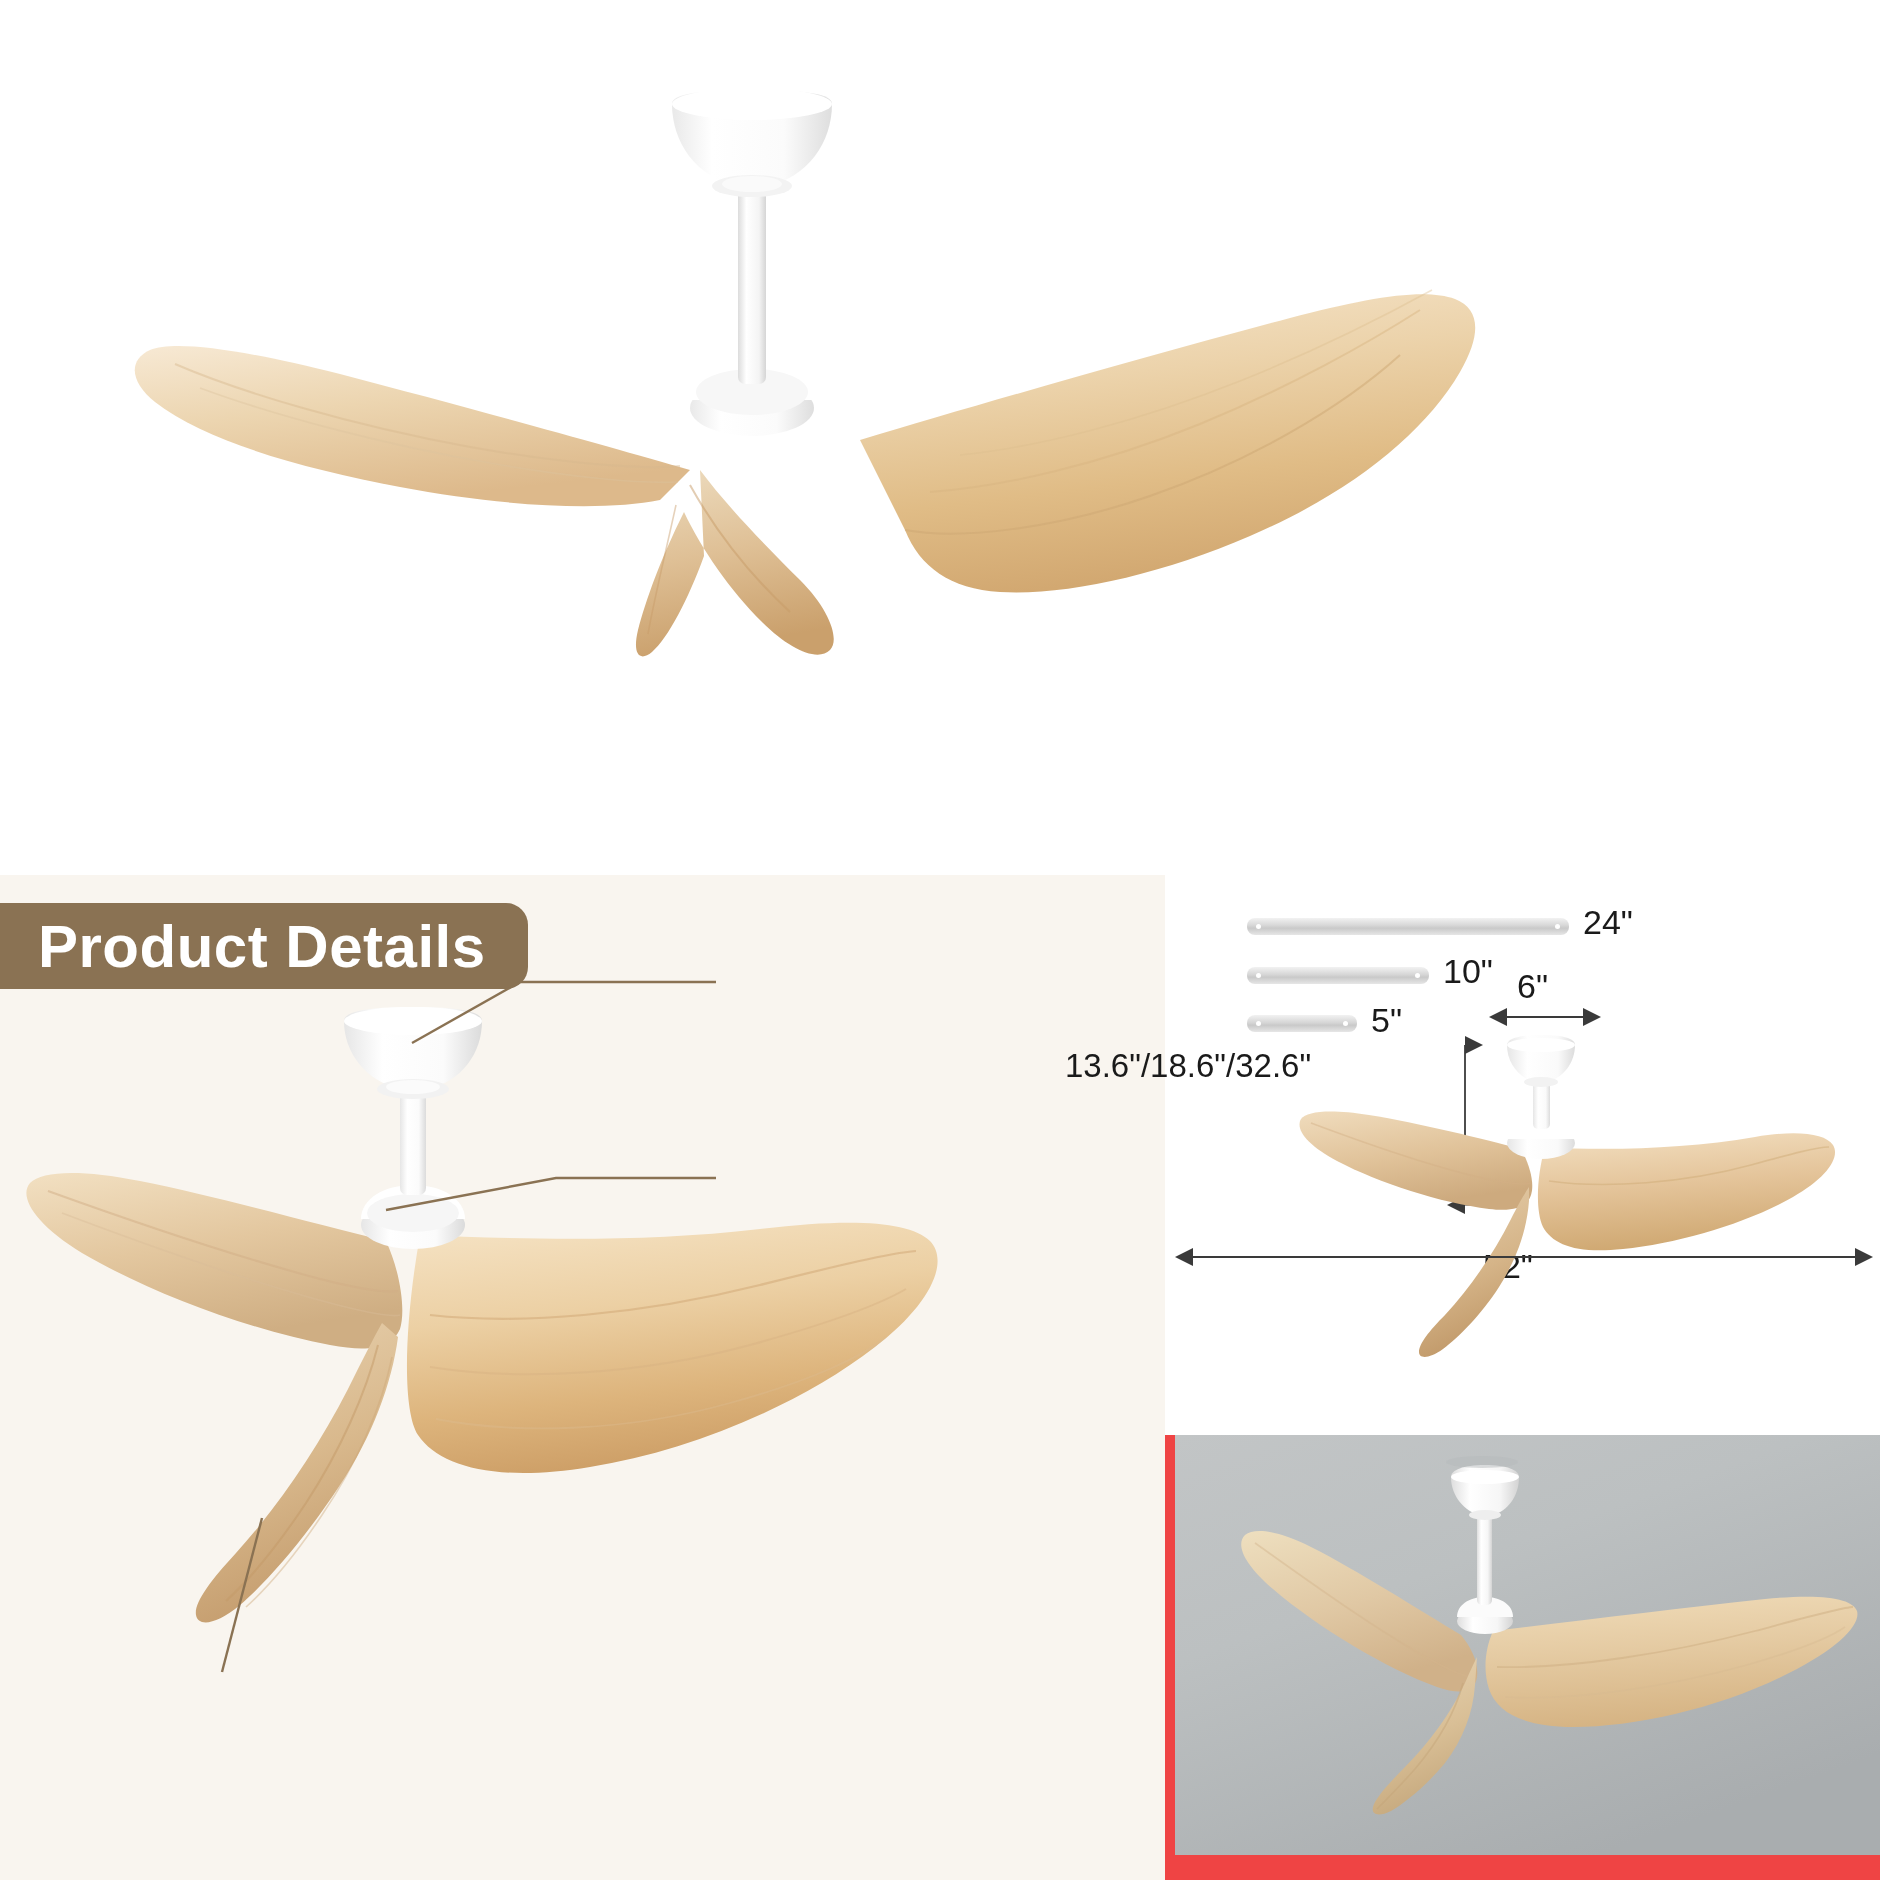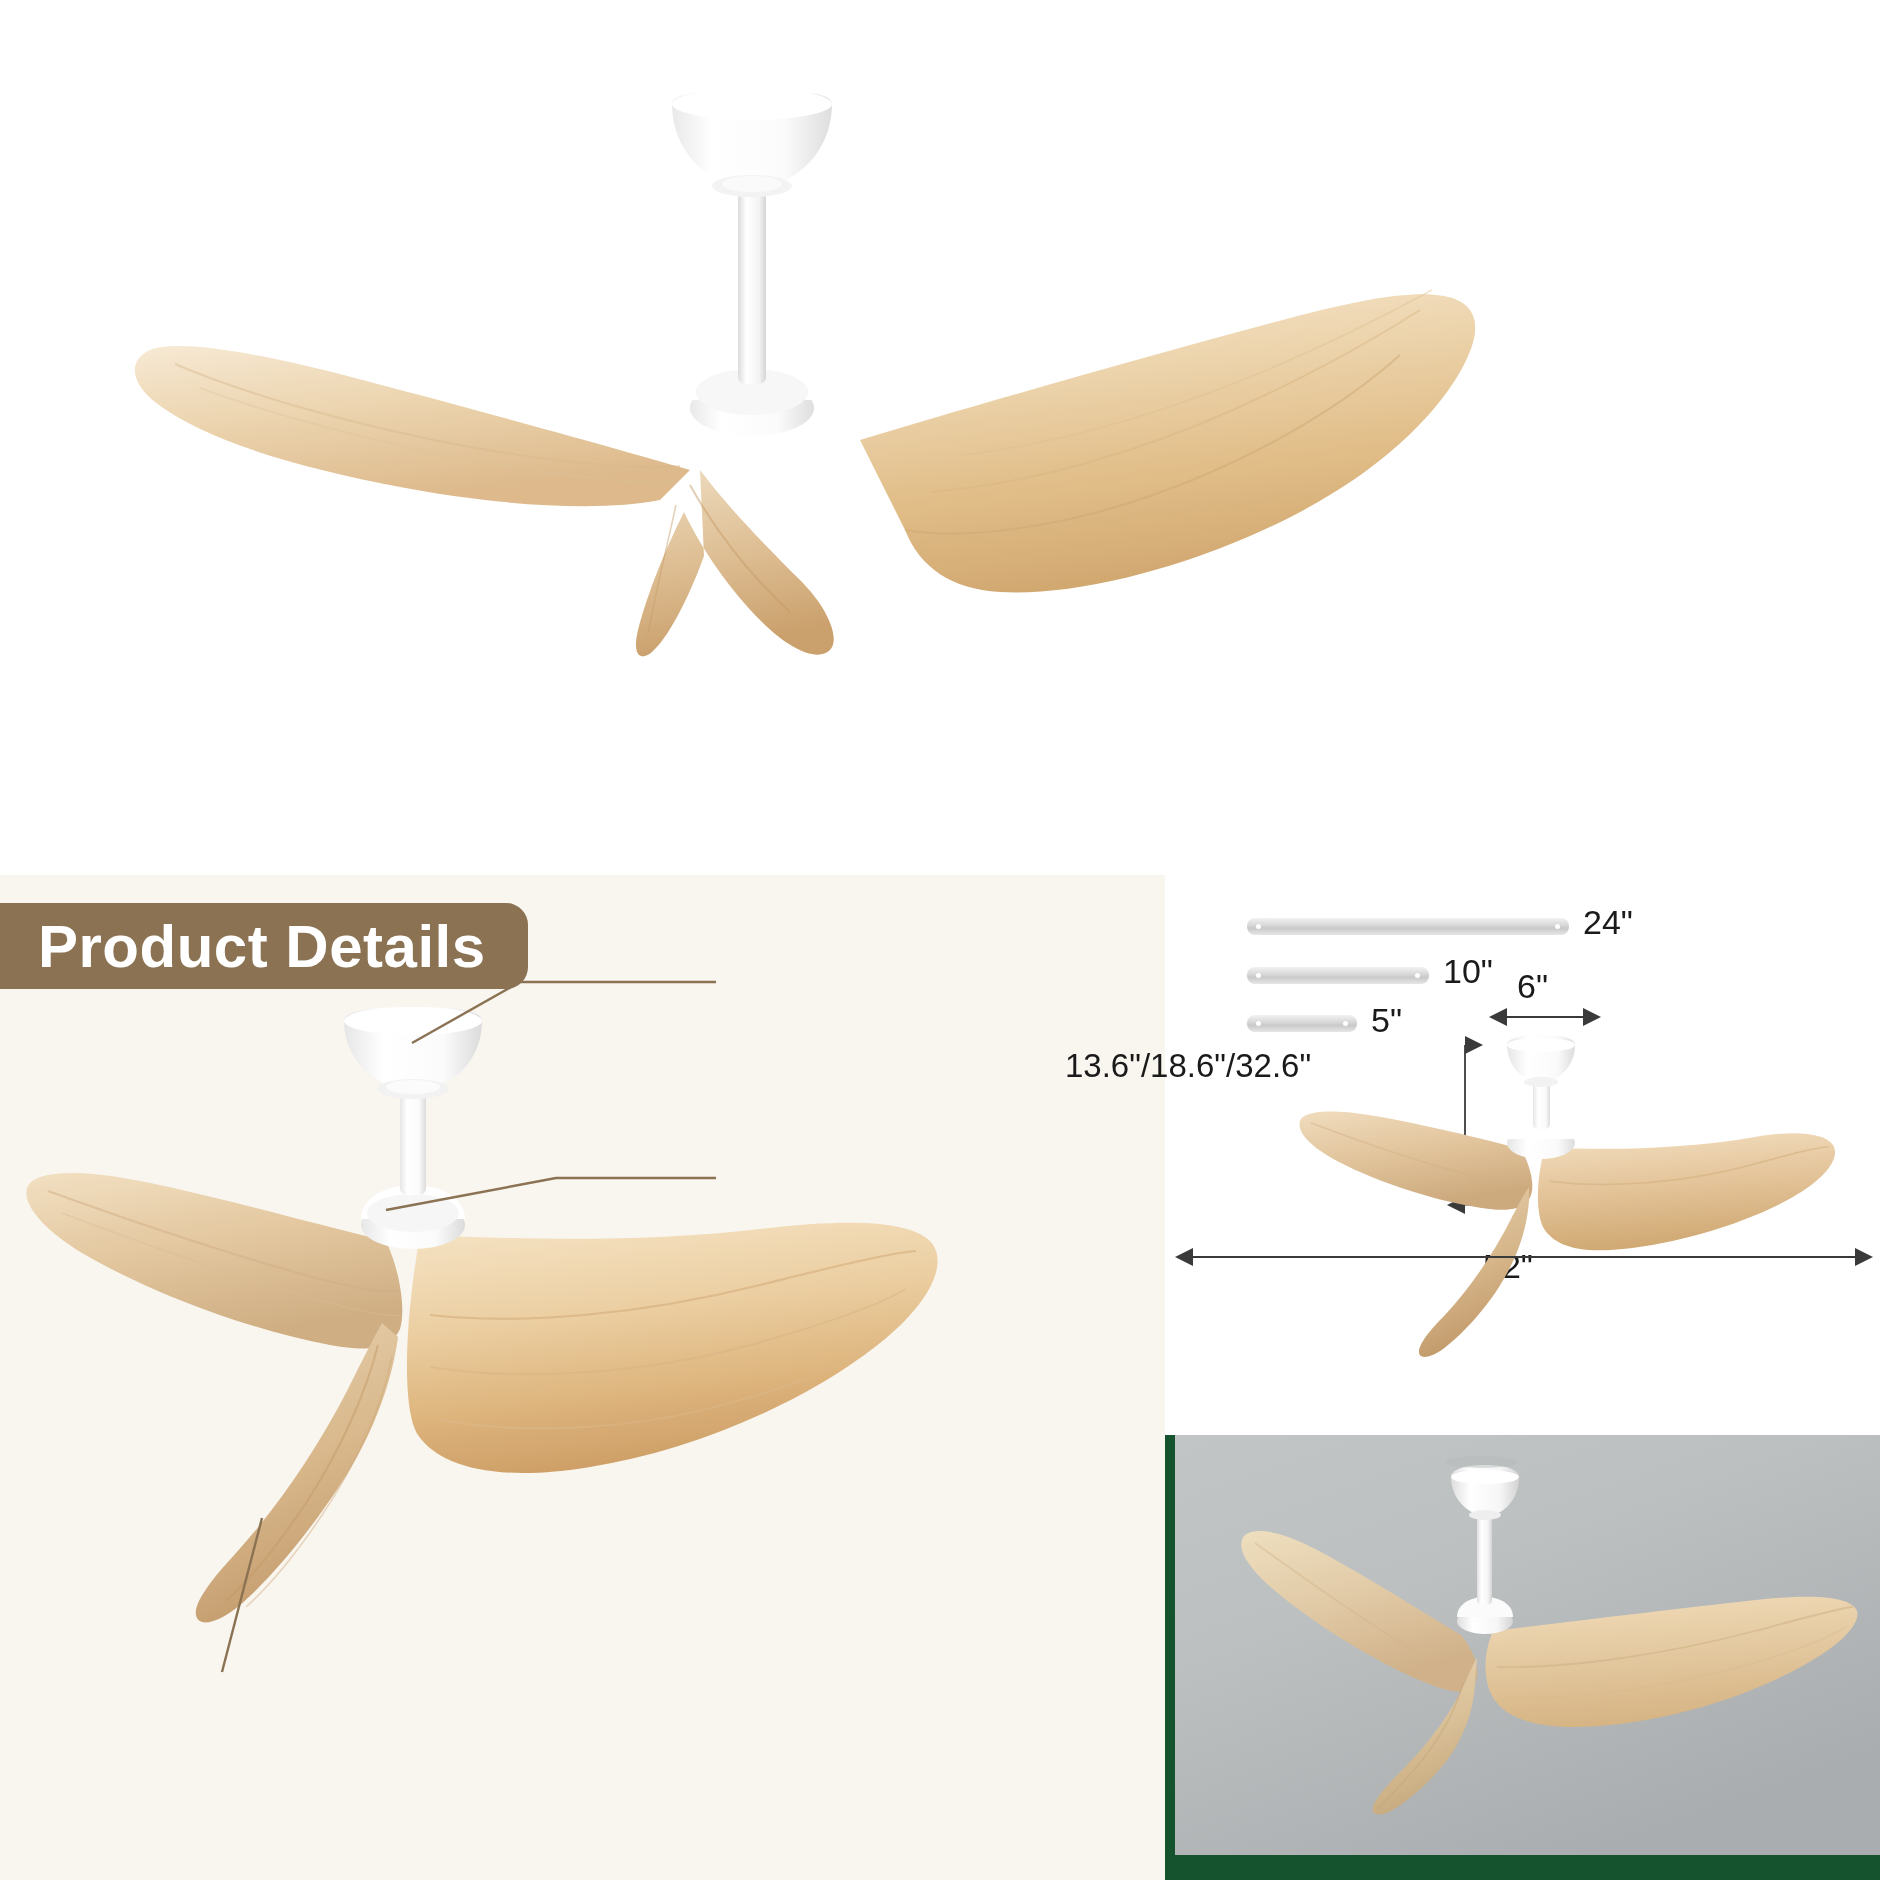--- a/index.html
+++ b/index.html
@@ -2,21 +2,21 @@
 <html><head>
 <meta charset="utf-8">
 <style>
   * { box-sizing: border-box; margin: 0; padding: 0; }
   html, body {
     width: 1880px; height: 1880px;
     background: #ffffff;
     font-family: "Liberation Sans", sans-serif;
     overflow: hidden;
   }
-  #page { position: relative; width: 1880px; height: 1880px; background: #14532d; }
+  #page { position: relative; width: 1880px; height: 1880px; background: #ef4444; }
 
   
   #hero { position: absolute; left: 0; top: 0; width: 1880px; height: 875px; background: #ffffff; }
 
   
   #details-panel {
     position: absolute; left: 0; top: 875px;
     width: 1165px; height: 1005px;
     background: #f9f5ef;
   }

